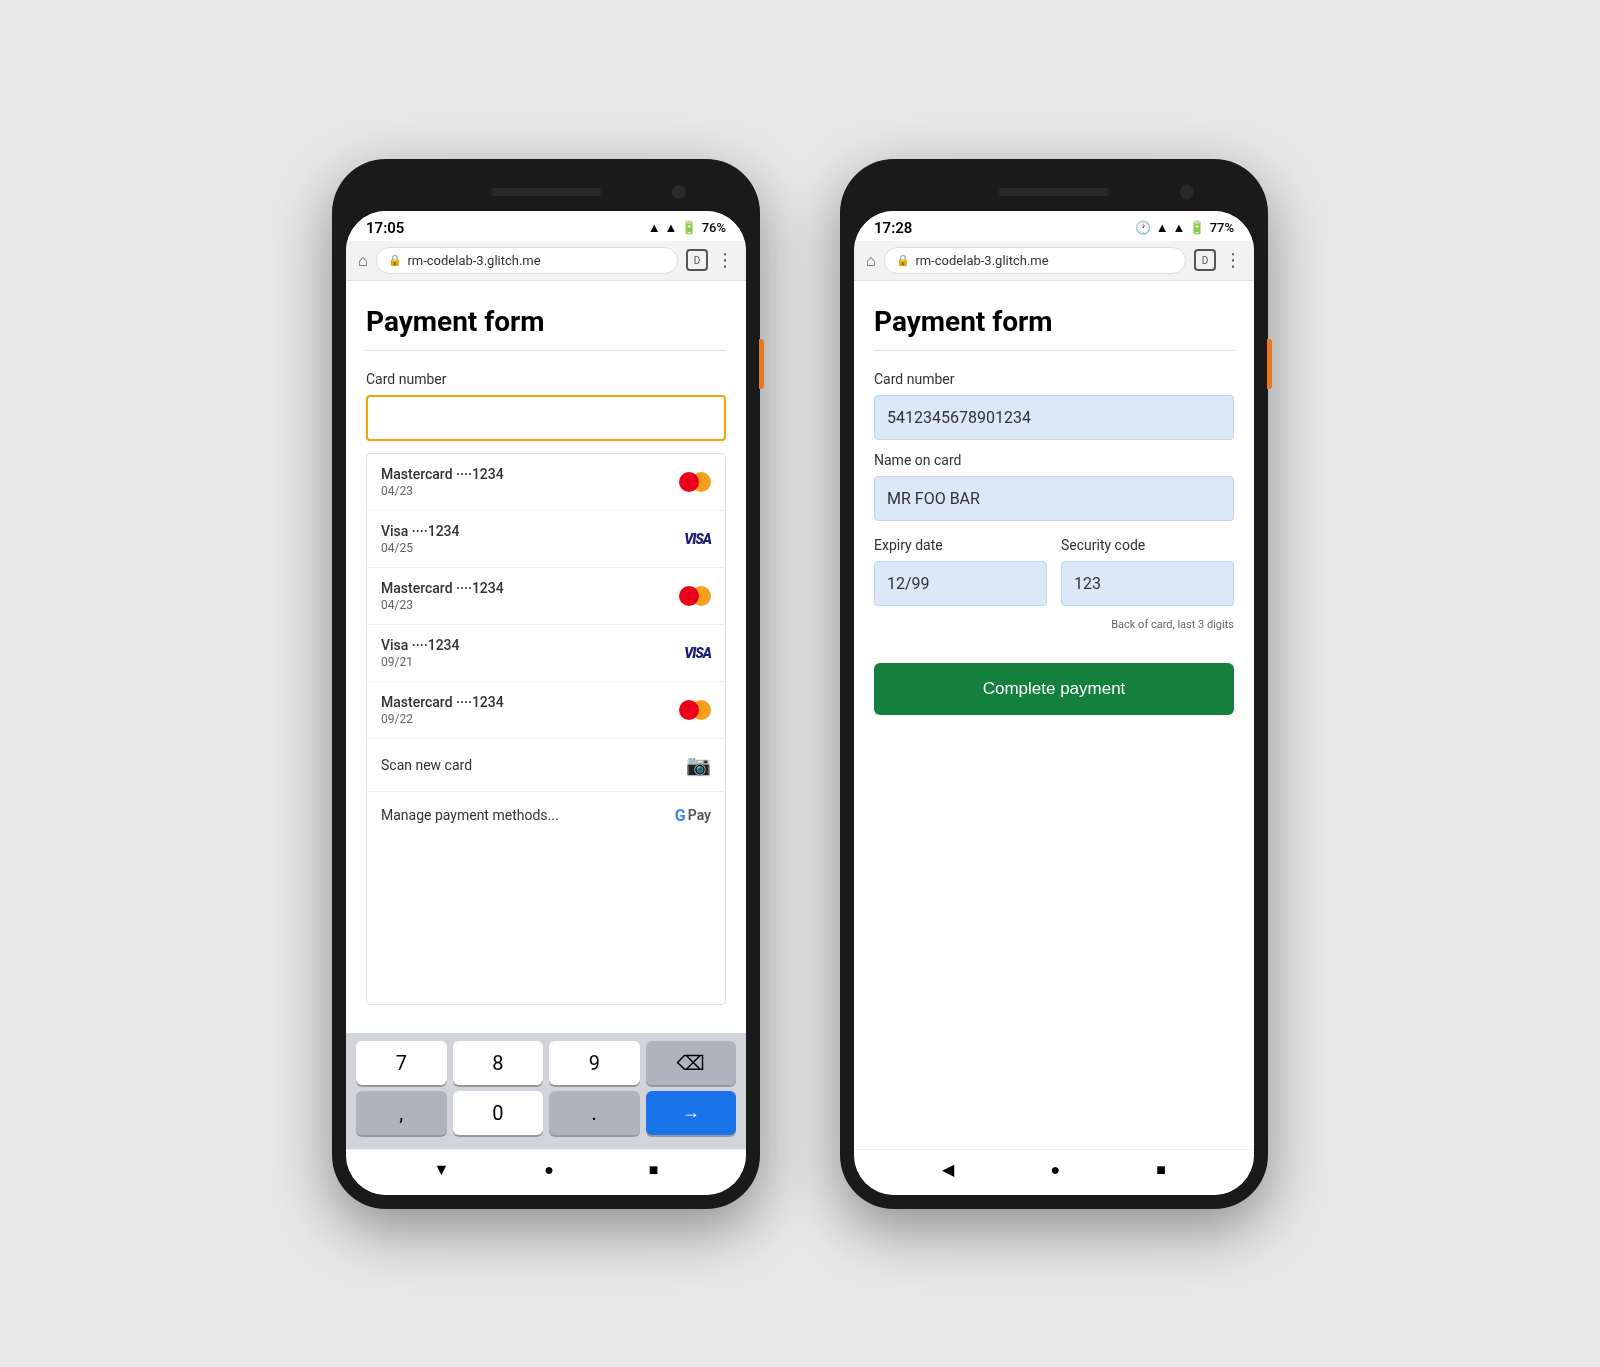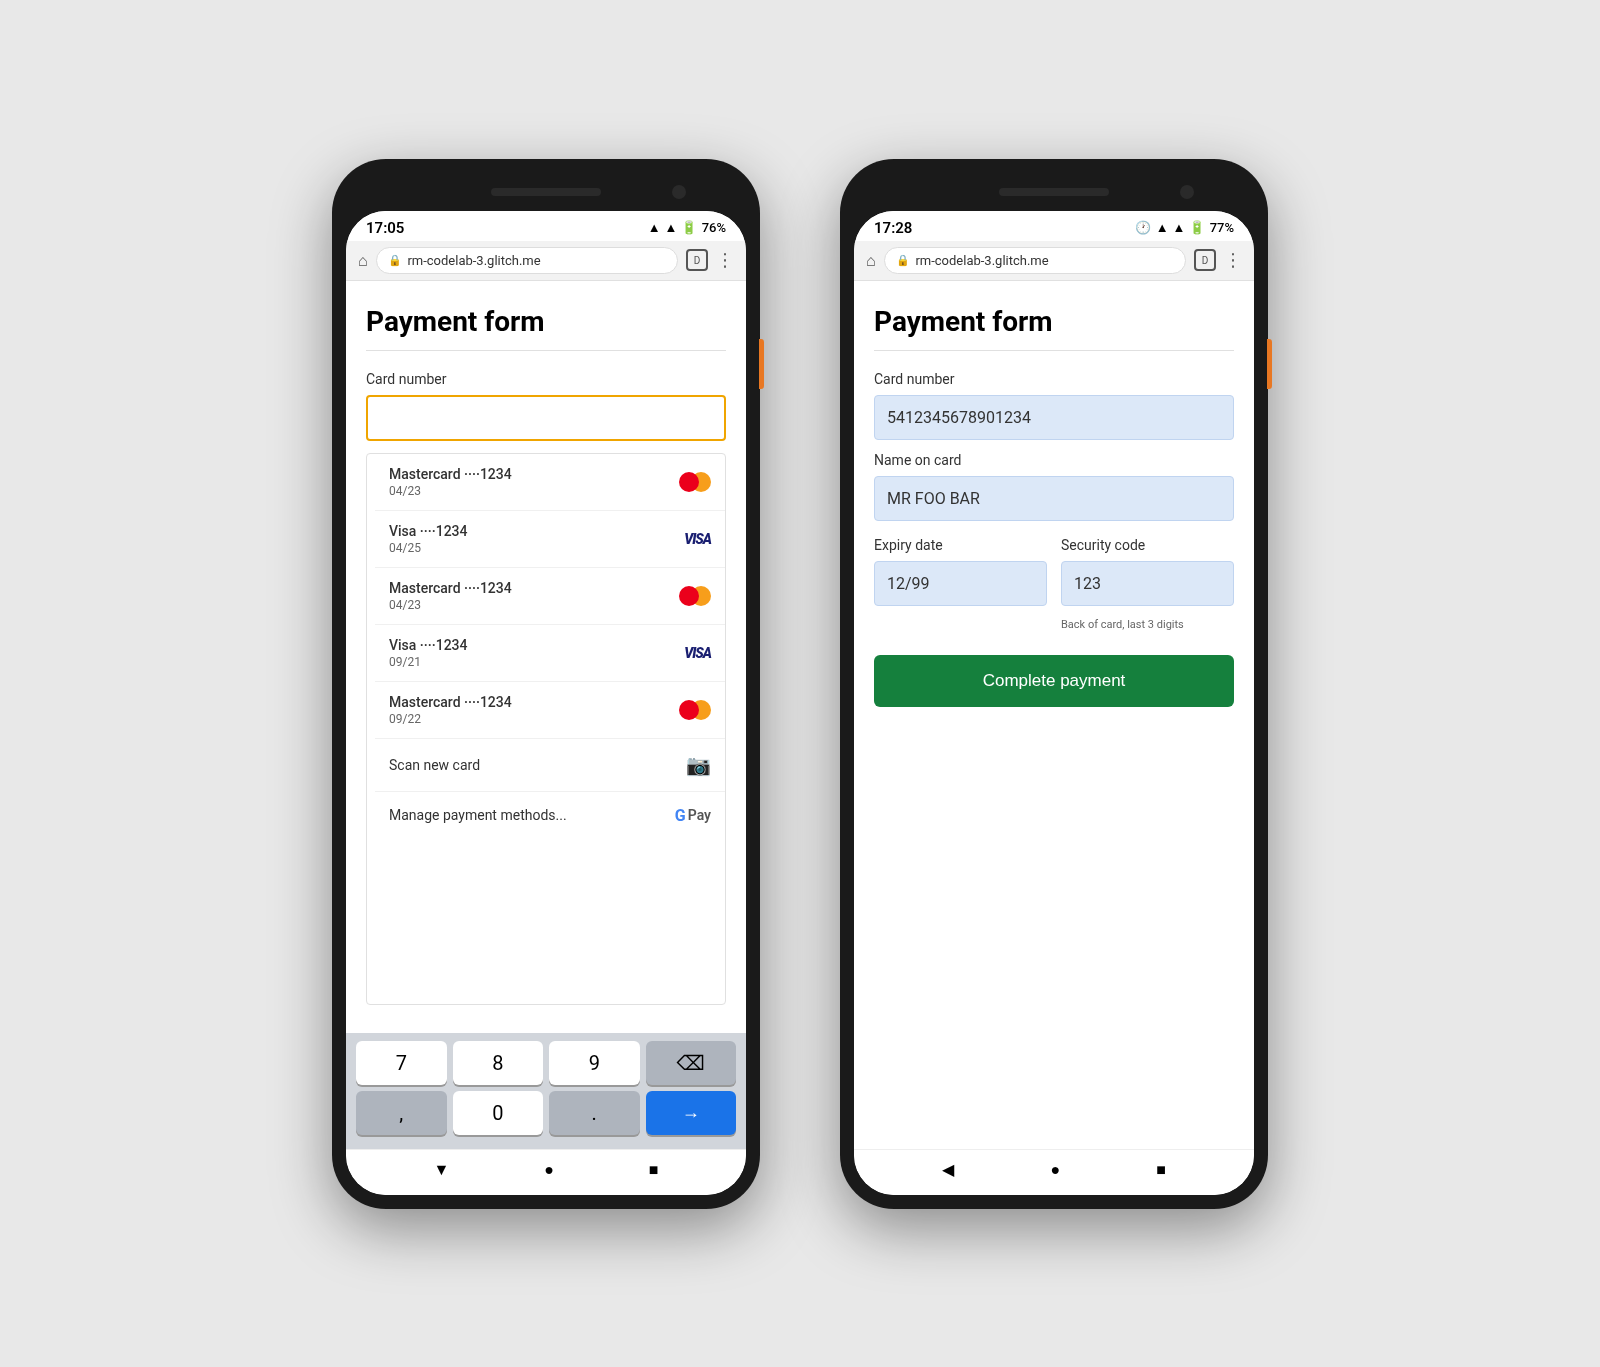--- a/index.html
+++ b/index.html
@@ -170,21 +170,20 @@
       background: #dce8f8;
     }
 
     
     .autofill-list {
       border: 1px solid #e0e0e0;
       border-radius: 4px;
       overflow: hidden;
       margin-bottom: 4px;
       flex: 1;
-      padding-left: 8px;
     }
     .autofill-item {
       display: flex;
       align-items: center;
       justify-content: space-between;
       padding: 12px 14px;
       border-bottom: 1px solid #f0f0f0;
       font-size: 14px;
       color: #333;
       cursor: pointer;
@@ -302,39 +301,40 @@
       width: 5px;
       height: 50px;
       background: #e87722;
       border-radius: 0 3px 3px 0;
     }
 
     
     .two-col {
       display: flex;
       gap: 14px;
-      margin-bottom: 4px;
+      margin-bottom: 12px;
     }
     .two-col-item { flex: 1; }
     .complete-btn {
       background: #15803d;
       color: #fff;
       border: none;
       border-radius: 6px;
       padding: 16px 24px;
       font-size: 17px;
       font-weight: 500;
       cursor: pointer;
       margin-top: 20px;
       width: auto;
     }
     .helper-text {
       font-size: 11px;
       color: #666;
       margin-top: 4px;
+      text-align: right;
     }
   </style>
 </head>
 <body>
 
 <div class="phone">
   <div class="phone-side-bar"></div>
 
   <div class="phone-top-bar">
     <div class="phone-speaker"></div>

